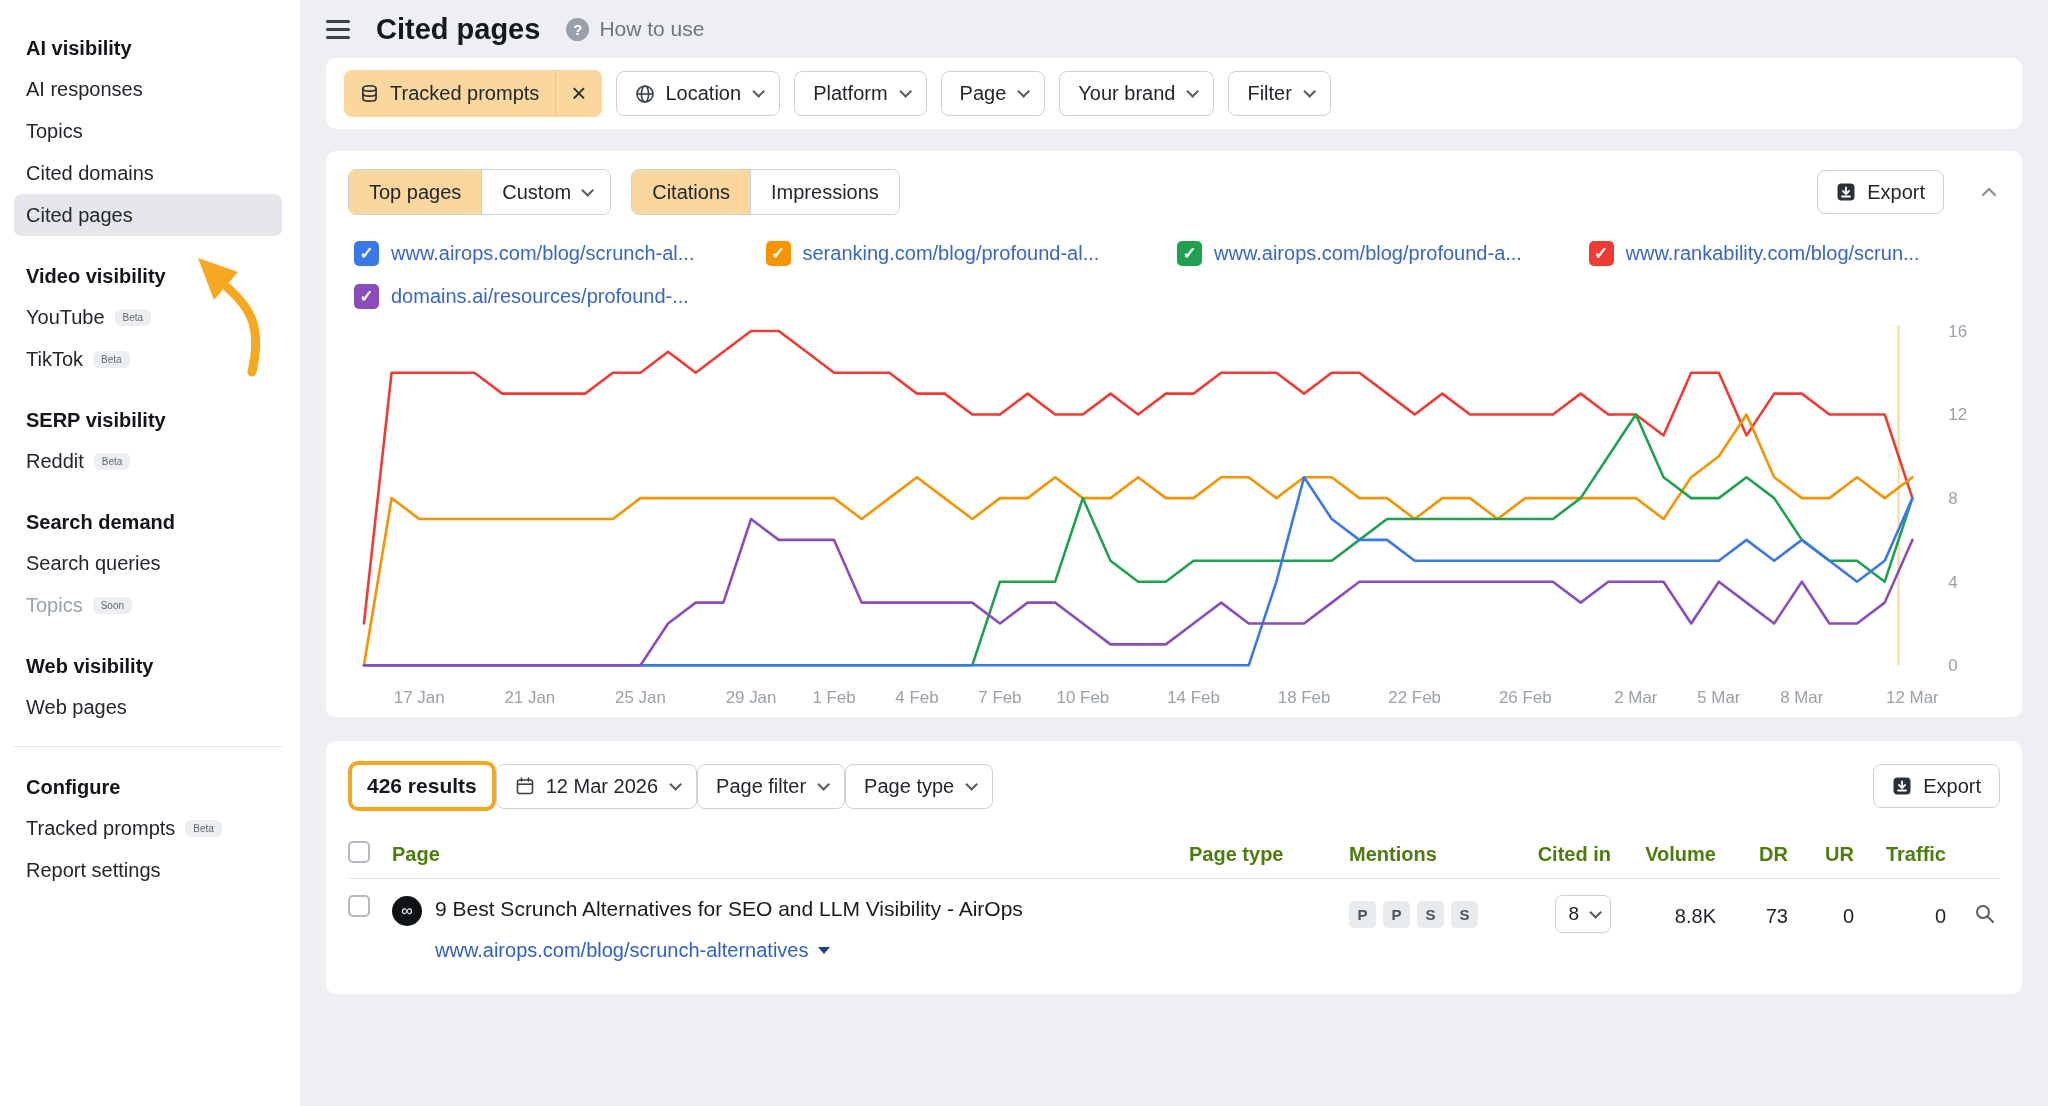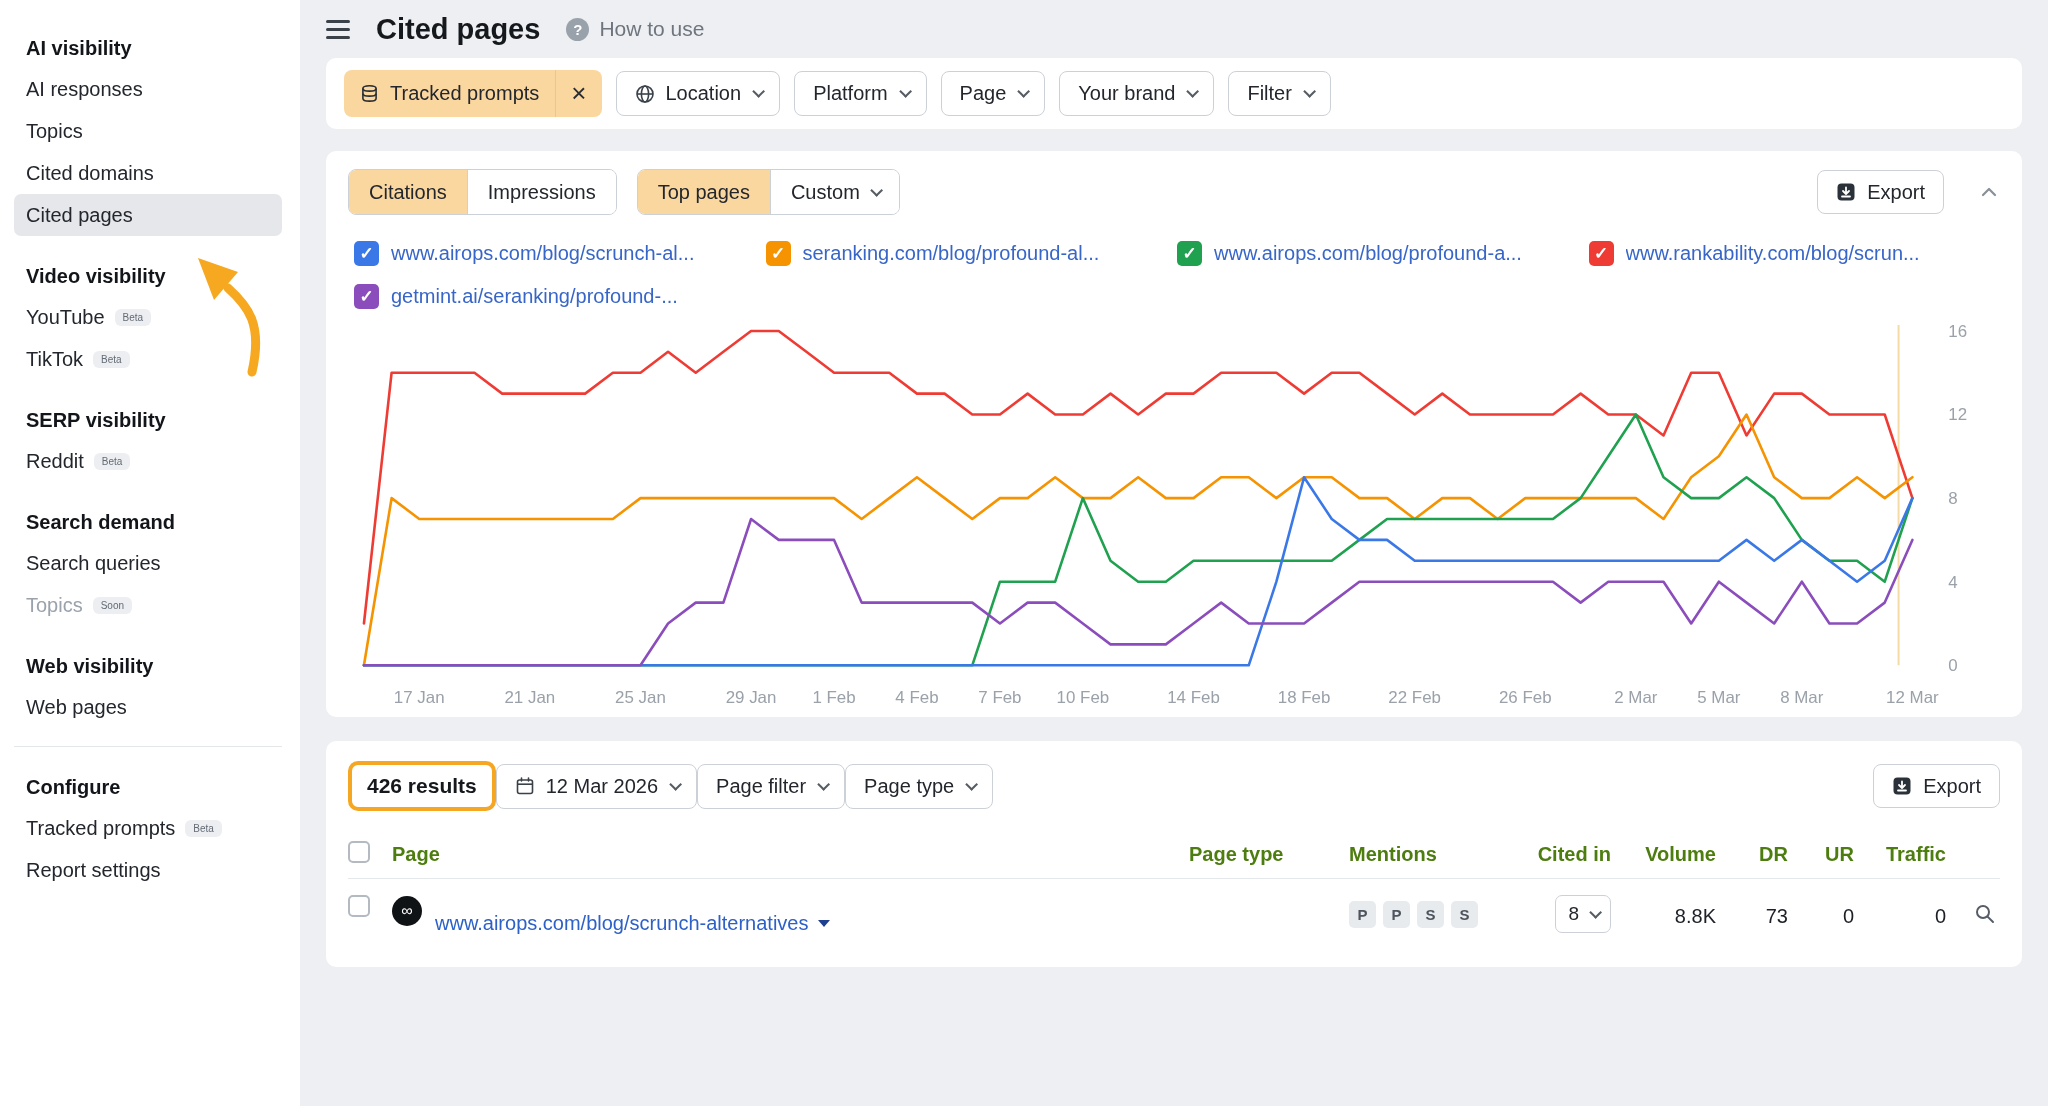--- a/index.html
+++ b/index.html
@@ -245,29 +245,29 @@
         <div class="chip">
           <span>Filter</span>
           <span class="chev"></span>
         </div>
       </div>
   </div>
 
   <div class="card chart-card">
     <div class="toggles">
       <div class="seg">
-        <button class="seg-btn sel">Citations</button>
-        <button class="seg-btn">Impressions</button>
-      </div>
-      <div class="seg">
         <button class="seg-btn sel">Top pages</button>
         <button class="seg-btn">
           <span>Custom</span>
           <span class="chev"></span>
         </button>
+      </div>
+      <div class="seg">
+        <button class="seg-btn sel">Citations</button>
+        <button class="seg-btn">Impressions</button>
       </div>
       <div class="spacer"></div>
       <button class="export-btn">
         <svg width="20" height="20" viewBox="0 0 20 20">
           <rect x="1.5" y="1.5" width="17" height="17" rx="4" fill="#2b3138"></rect>
           <path d="M10 5.5 v6 M7 9 l3 3 3-3" stroke="#fff" stroke-width="1.8" fill="none" stroke-linecap="round" stroke-linejoin="round"></path>
           <path d="M6 14.5 h8" stroke="#fff" stroke-width="1.8" stroke-linecap="round"></path>
         </svg>
         <span>Export</span>
       </button>
@@ -289,21 +289,21 @@
         <div class="legend-item">
           <span class="cbx" style="background: rgb(31, 161, 79);">✓</span>
           <span class="legend-label">www.airops.com/blog/profound-a...</span>
         </div>
         <div class="legend-item">
           <span class="cbx" style="background: rgb(238, 59, 51);">✓</span>
           <span class="legend-label">www.rankability.com/blog/scrun...</span>
         </div>
         <div class="legend-item">
           <span class="cbx" style="background: rgb(139, 77, 187);">✓</span>
-          <span class="legend-label">getmint.ai/seranking/profound-...</span>
+          <span class="legend-label">domains.ai/resources/profound-...</span>
         </div>
       </div>
     <svg class="chart-svg" viewBox="0 0 1660 400">
         <line x1="1558.107142857143" y1="10" x2="1558.107142857143" y2="352" stroke="#f4dba6" stroke-width="2"></line>
         <text x="1608" y="358" class="tick">0</text>
         <text x="1608" y="274" class="tick">4</text>
         <text x="1608" y="190" class="tick">8</text>
         <text x="1608" y="106" class="tick">12</text>
         <text x="1608" y="22" class="tick">16</text>
         <text x="71.57142857142857" y="390" class="tick mid">17 Jan</text>
@@ -372,20 +372,21 @@
           <div class="num">UR</div>
           <div class="num">Traffic</div>
           <div></div>
         </div>
       <div>
           <div class="trow row">
             <div><span class="ckb"></span></div>
             <div class="page-cell">
               <span class="fav">∞</span>
               <div>
+                <div class="ptitle">9 Best Scrunch Alternatives for SEO and LLM Visibility - AirOps</div>
                 <div class="plink">
                   <span>www.airops.com/blog/scrunch-alternatives</span>
                   <span class="caret-dn"></span>
                 </div>
               </div>
             </div>
             <div></div>
             <div class="mcell">
               <span class="mention">P</span>
               <span class="mention">P</span>

